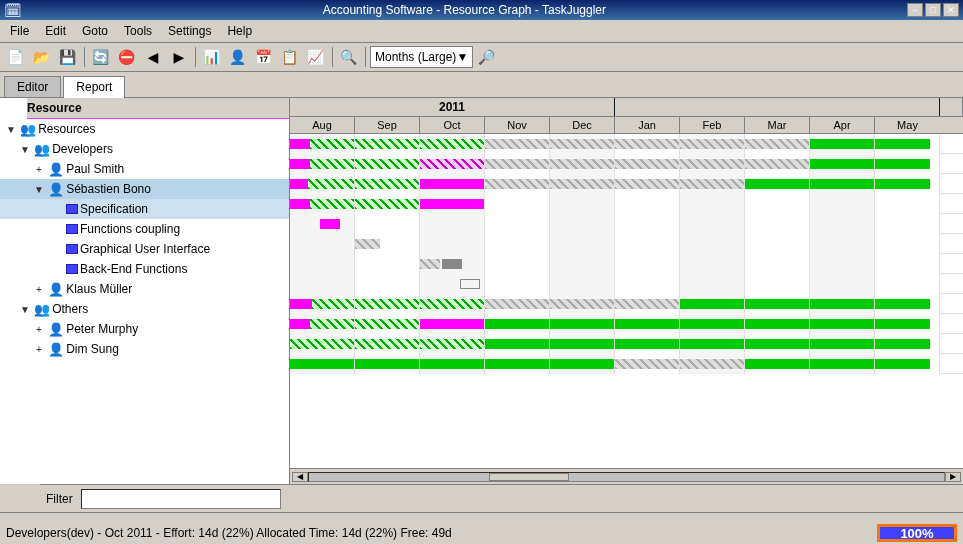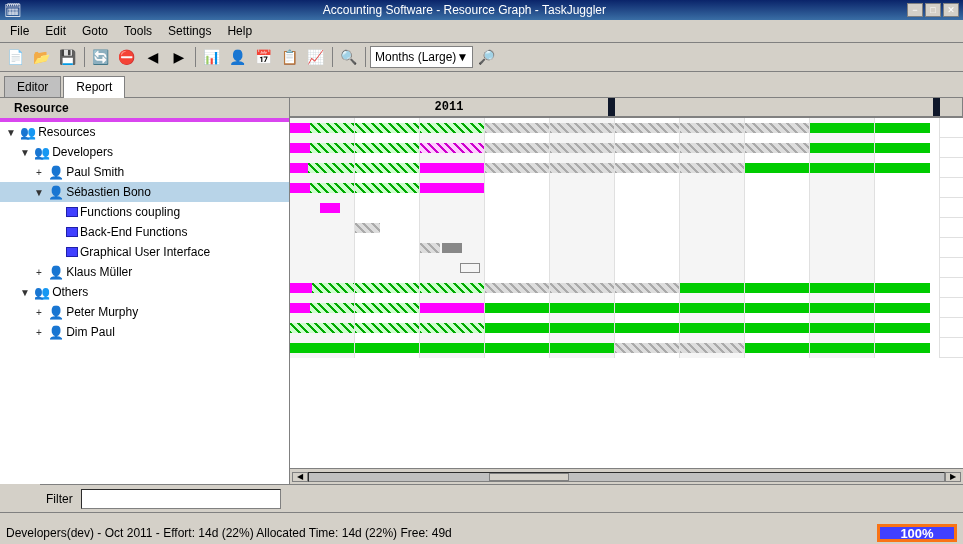--- a/index.html
+++ b/index.html
@@ -112,24 +112,25 @@
       width: 290px;
       min-width: 290px;
       border-right: 1px solid #808080;
       background: white;
       overflow: hidden;
       display: flex;
       flex-direction: column;
     }
     #resource-header {
       background: #d4d0c8;
-      padding: 3px 14px;
+      padding: 3px 0;
       font-weight: bold;
-      border-bottom: 4px solid #d946ef;
-      font-size: 12px;
+      border-bottom: 1px solid #d946ef;
+      font-size: 12px;
+      margin-left: 27px;
     }
     #tree-container {
       overflow-y: auto;
       flex: 1;
     }
     .tree-row {
       display: flex;
       align-items: center;
       padding: 1px 0;
       cursor: pointer;
@@ -168,22 +169,21 @@
     }
     #year-header {
       display: flex;
       border-bottom: 1px solid #808080;
     }
     .year-cell {
       text-align: center;
       padding: 2px 0;
       font-weight: bold;
       font-size: 12px;
-      border-right: 7px solid #0f172a;
-      font-family: Liberation Mono, monospace;
+      border-right: 1px solid #0f172a;
     }
     #month-header {
       display: flex;
     }
     .month-cell {
       text-align: center;
       padding: 2px 0;
       font-size: 11px;
       border-right: 1px solid #808080;
       min-width: 65px;
@@ -417,40 +417,46 @@
         <span>Paul Smith</span>
       </div>
 
       <div class="tree-row selected">
         <span class="indent" style="width:32px;"></span>
         <span class="expand-btn">▼</span>
         <span class="tree-icon">👤</span>
         <span>Sébastien Bono</span>
       </div>
 
+      <div class="tree-row highlighted">
+        <span class="indent" style="width:50px;"></span>
+        <span class="expand-btn" style="width:14px;"></span>
+        <span class="task-icon"></span>
+        <span>Specification</span>
+      </div>
 
       <div class="tree-row">
         <span class="indent" style="width:50px;"></span>
         <span class="expand-btn" style="width:14px;"></span>
         <span class="task-icon"></span>
         <span>Functions coupling</span>
       </div>
 
       <div class="tree-row">
         <span class="indent" style="width:50px;"></span>
         <span class="expand-btn" style="width:14px;"></span>
         <span class="task-icon"></span>
-        <span>Back-End Functions</span>
+        <span>Graphical User Interface</span>
       </div>
 
       <div class="tree-row">
         <span class="indent" style="width:50px;"></span>
         <span class="expand-btn" style="width:14px;"></span>
         <span class="task-icon"></span>
-        <span>Graphical User Interface</span>
+        <span>Back-End Functions</span>
       </div>
 
       <div class="tree-row">
         <span class="indent" style="width:32px;"></span>
         <span class="expand-btn">+</span>
         <span class="tree-icon">👤</span>
         <span>Klaus Müller</span>
       </div>
 
       <div class="tree-row">
@@ -464,33 +470,45 @@
         <span class="indent" style="width:32px;"></span>
         <span class="expand-btn">+</span>
         <span class="tree-icon">👤</span>
         <span>Peter Murphy</span>
       </div>
 
       <div class="tree-row">
         <span class="indent" style="width:32px;"></span>
         <span class="expand-btn">+</span>
         <span class="tree-icon">👤</span>
-        <span>Dim Paul</span>
+        <span>Dim Sung</span>
       </div>
 
     </div>
   </div>
 
   <div id="right-panel">
 
     <div id="gantt-header">
       <div id="year-header">
         <div class="year-cell" style="width:325px;">2011</div>
         <div class="year-cell" style="width:325px;"></div>
         <div style="flex:1;border-right:1px solid #808080;"></div>
+      </div>
+      <div id="month-header">
+        <div class="month-cell" style="min-width:65px;">Aug</div>
+        <div class="month-cell" style="min-width:65px;">Sep</div>
+        <div class="month-cell" style="min-width:65px;">Oct</div>
+        <div class="month-cell" style="min-width:65px;">Nov</div>
+        <div class="month-cell" style="min-width:65px;">Dec</div>
+        <div class="month-cell" style="min-width:65px;">Jan</div>
+        <div class="month-cell" style="min-width:65px;">Feb</div>
+        <div class="month-cell" style="min-width:65px;">Mar</div>
+        <div class="month-cell" style="min-width:65px;">Apr</div>
+        <div class="month-cell" style="min-width:65px;border-right:none;">May</div>
       </div>
     </div>
 
     <div id="gantt-body" style="overflow:hidden; flex:1;">
 
       <div class="gantt-row">
         <div class="gantt-cell col-bg-odd">
           <div class="bar-pink" style="left:0;width:20px;"></div>
           <div class="bar-green-hatch" style="left:20px;width:45px;"></div>
         </div>

